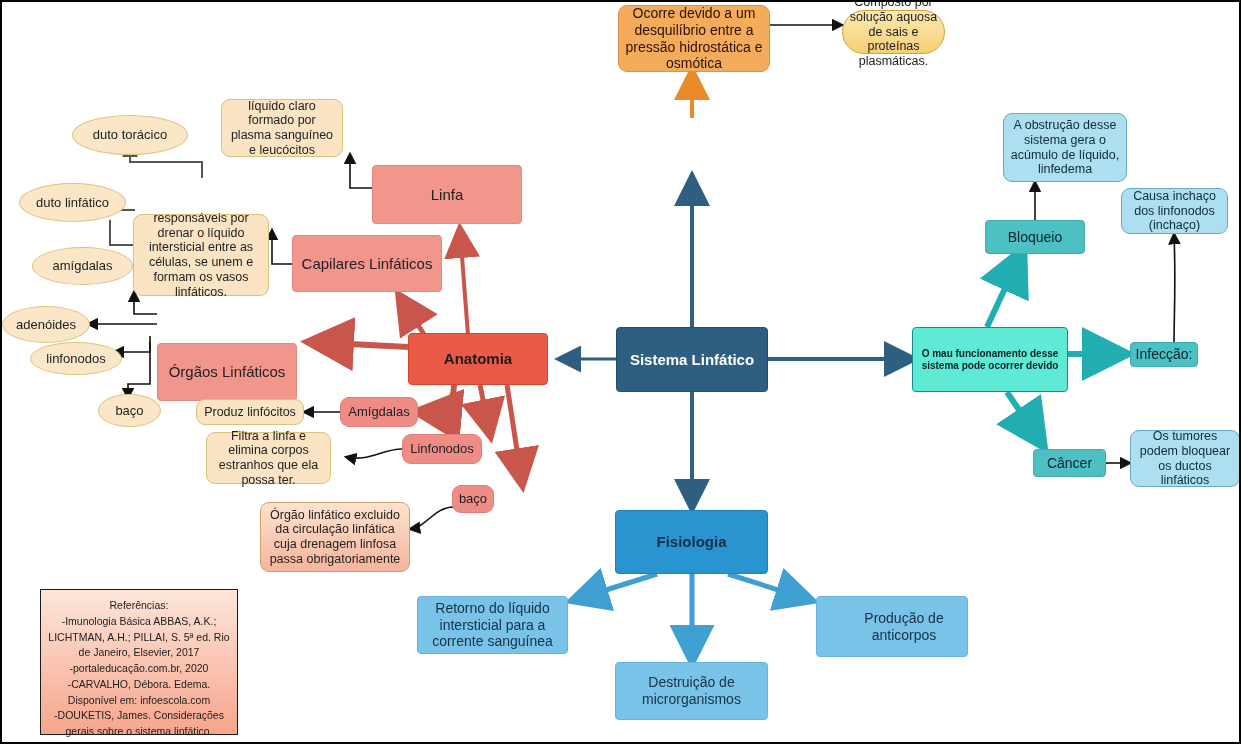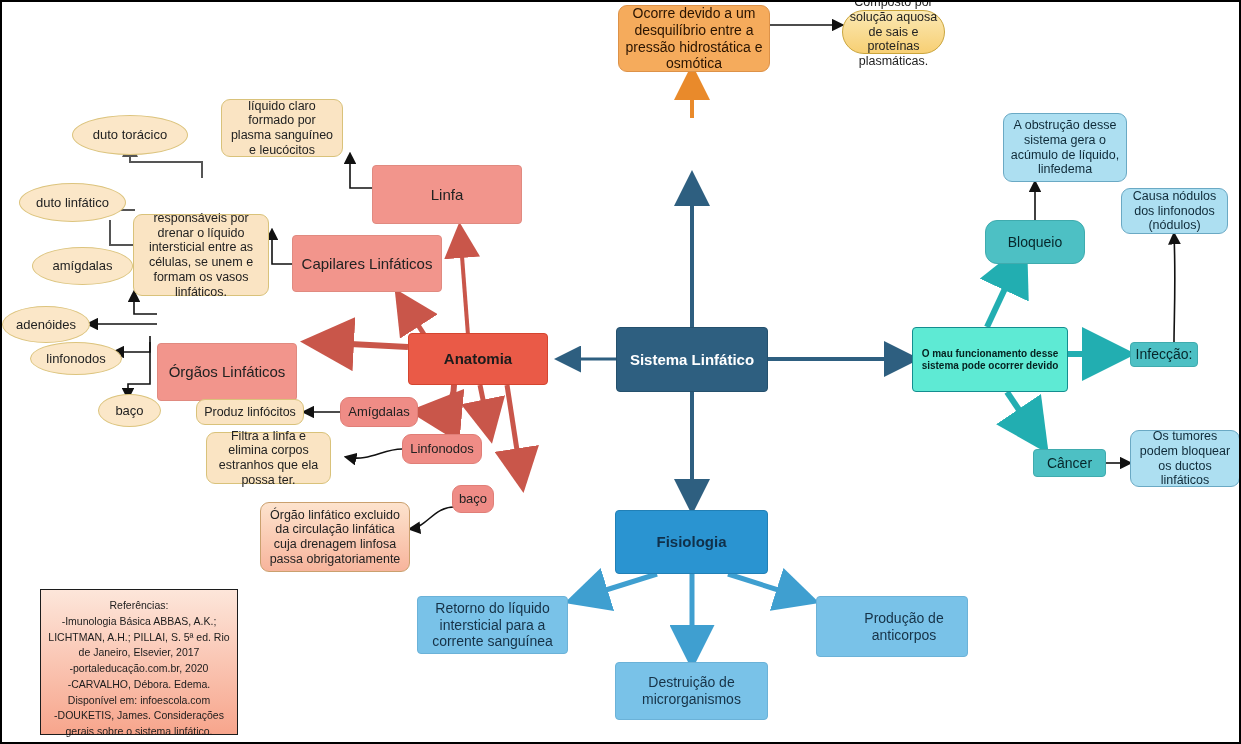--- a/index.html
+++ b/index.html
@@ -213,32 +213,32 @@
     <span>baço</span>
   </div>
   <div class="node rrect c-peach pad" style="left:258px;top:500px;width:150px;height:70px;">
     <span>Órgão linfático excluido da circulação linfática cuja drenagem linfosa passa obrigatoriamente</span>
   </div>
 
   <div class="node rect c-teal pad" style="left:910px;top:325px;width:156px;height:65px;">
     <span>O mau funcionamento desse sistema pode ocorrer devido</span>
   </div>
 
-  <div class="node rect c-teal-mid" style="left:983px;top:218px;width:100px;height:44px;border-radius:12px;">
+  <div class="node rect c-teal-mid" style="left:983px;top:218px;width:100px;height:34px;">
     <span>Bloqueio</span>
   </div>
   <div class="node rrect c-lightblue pad" style="left:971px;top:111px;width:124px;height:69px;margin-left:30px;">
     <span>A obstrução desse sistema gera o acúmulo de líquido, linfedema</span>
   </div>
 
   <div class="node rect c-teal-mid" style="left:1128px;top:340px;width:68px;height:25px;">
     <span>Infecção:</span>
   </div>
   <div class="node rrect c-lightblue pad" style="left:1119px;top:186px;width:107px;height:46px;">
-    <span>Causa nódulos dos linfonodos (nódulos)</span>
+    <span>Causa inchaço dos linfonodos (inchaço)</span>
   </div>
 
   <div class="node rect c-teal-mid" style="left:1031px;top:447px;width:73px;height:28px;">
     <span>Câncer</span>
   </div>
   <div class="node rrect c-lightblue pad" style="left:1128px;top:428px;width:110px;height:57px;">
     <span>Os tumores podem bloquear os ductos linfáticos</span>
   </div>
 
   <div class="c-ref" style="position:absolute;left:38px;top:587px;width:198px;height:146px;box-sizing:border-box;">

